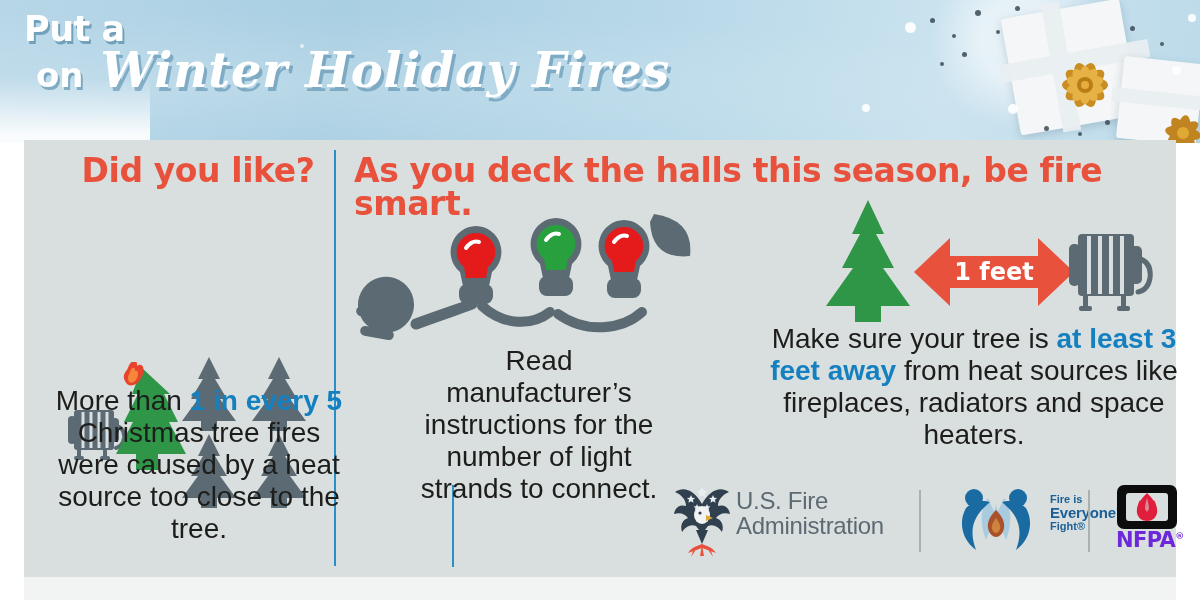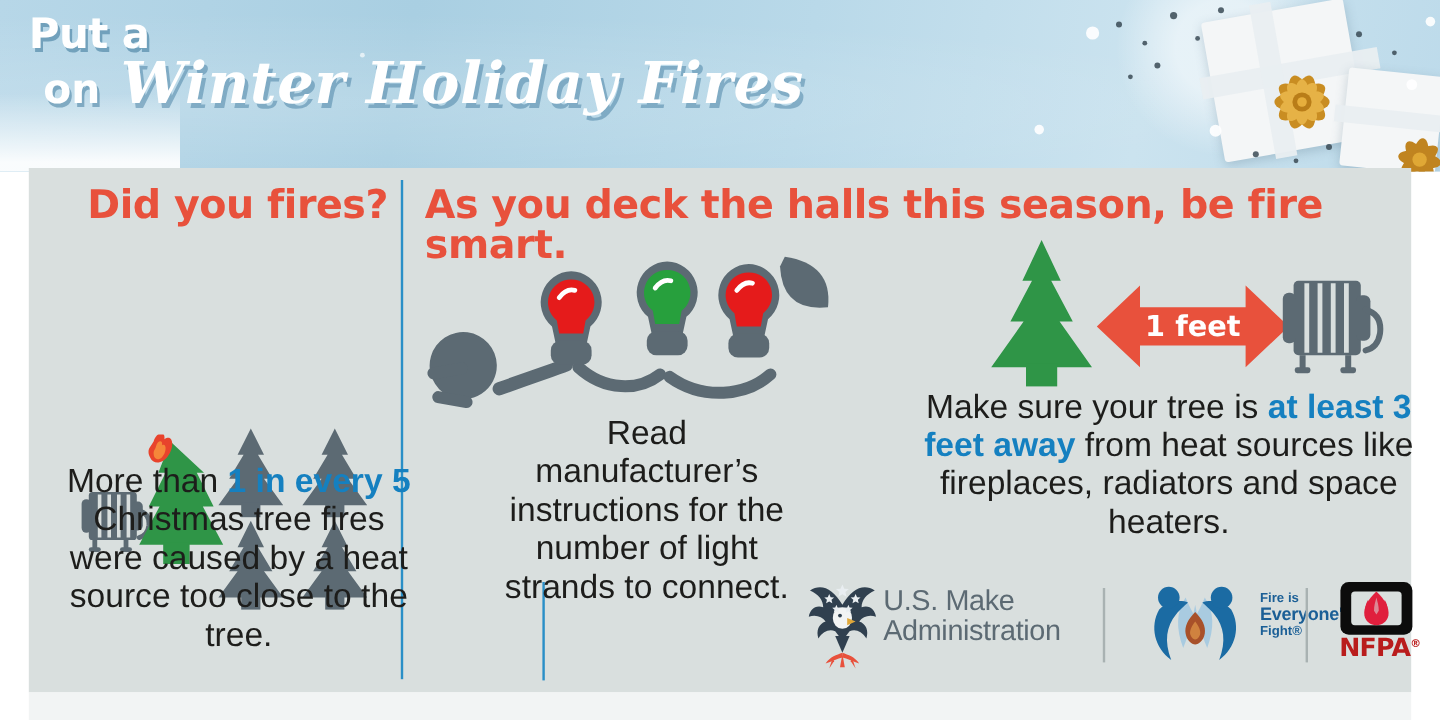--- a/index.html
+++ b/index.html
@@ -86,21 +86,21 @@
   .logo-sep{position:absolute;width:2px;height:62px;background:#a9b2b2;top:12px;}
   .usfa-txt{
     position:absolute;left:72px;top:11px;color:#5c6a73;font-size:24px;line-height:1.04;
     font-family:"Liberation Sans",sans-serif;letter-spacing:-.3px;
   }
   .feif-txt{position:absolute;left:100px;top:16px;color:#1b5f96;line-height:1.03;}
   .feif-1{font-size:11px;font-weight:bold;}
   .feif-2{font-size:15px;font-weight:bold;letter-spacing:-.2px;}
   .feif-3{font-size:11px;font-weight:bold;}
   .nfpa-txt{
-    position:absolute;color:#b91c1c;font-weight:bold;font-size:21px;
+    position:absolute;color:#6d28d9;font-weight:bold;font-size:21px;
     font-family:"DejaVu Sans",sans-serif;letter-spacing:-.6px;
   }
   .foot-strip{position:absolute;left:24px;top:577px;width:1152px;height:23px;background:#f2f4f4;}
 </style>
 </head>
 <body>
 
 <div id="stage">
 
   <div class="header">
@@ -177,21 +177,21 @@
         <span class="script">Winter Holiday Fires</span>
       </div>
     </div>
   </div>
 
   <div class="panel">
 
     <div class="divider" style="left:310px;top:10px;height:416px;"></div>
     <div class="divider" style="left:428px;top:345px;height:82px;"></div>
 
-    <div id="head-left" class="col-head">Did you fires?</div>
+    <div id="head-left" class="col-head">Did you like?</div>
 
     <div class="ico" style="left:40px;top:266px;">
       <svg width="62" height="62" viewBox="0 0 62 62">
         <g fill="#5c6a73">
           <rect x="10" y="4" width="40" height="40" rx="3"></rect>
           <rect x="4" y="10" width="8" height="28" rx="4"></rect>
           <rect x="46" y="12" width="9" height="24" rx="4"></rect>
           <rect x="13" y="44" width="4" height="8"></rect>
             <rect x="10" y="50" width="10" height="4" rx="2"></rect>
           <rect x="39" y="44" width="4" height="8"></rect>
@@ -360,21 +360,21 @@
             <g fill="#e8513c">
               <path d="M32 62 c-5 2 -10 3 -14 9 c6 -2 10 -4 14 -5 Z"></path>
               <path d="M32 62 c5 2 10 3 14 9 c-6 -2 -10 -4 -14 -5 Z"></path>
               <path d="M32 63 l-2 11 l4 0 Z"></path>
               <path d="M24 66 l-3 9 l4 -6 Z"></path>
               <path d="M40 66 l3 9 l-4 -6 Z"></path>
             </g>
           </svg>
         </div>
         <div class="usfa-txt">
-          <div>U.S. Make</div>
+          <div>U.S. Fire</div>
           <div>Administration</div>
         </div>
       </div>
 
       <div class="logo-sep" style="left:255px;"></div>
 
       <div style="position:absolute;left:286px;top:0;">
         <div class="ico" style="left:0;top:6px;">
           <svg width="92" height="70" viewBox="0 0 92 70">
 

